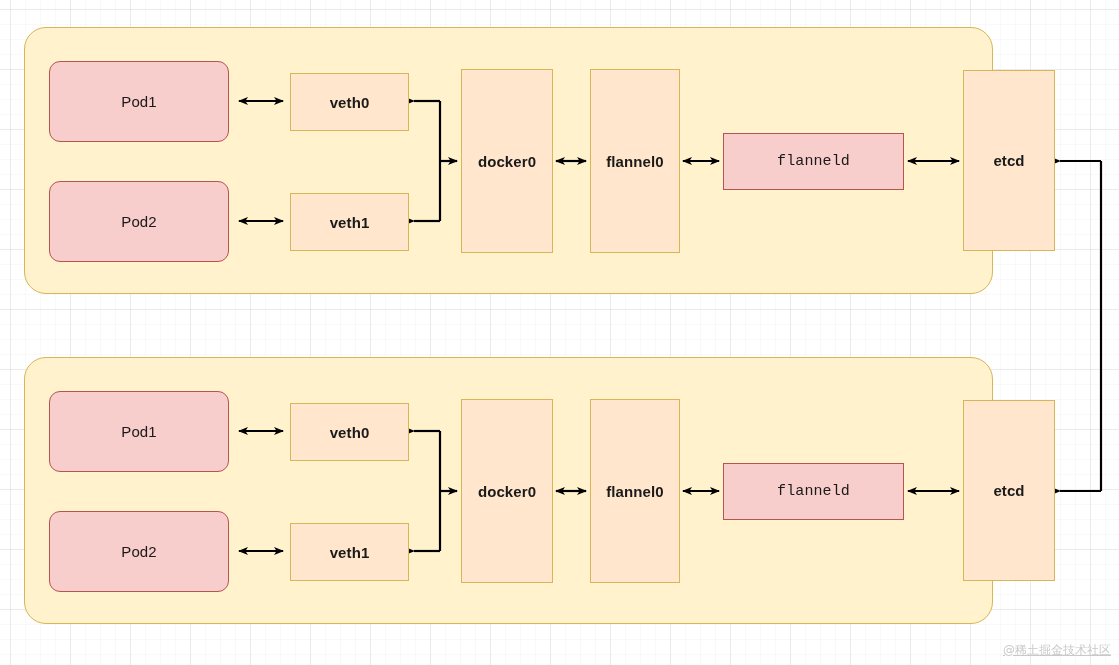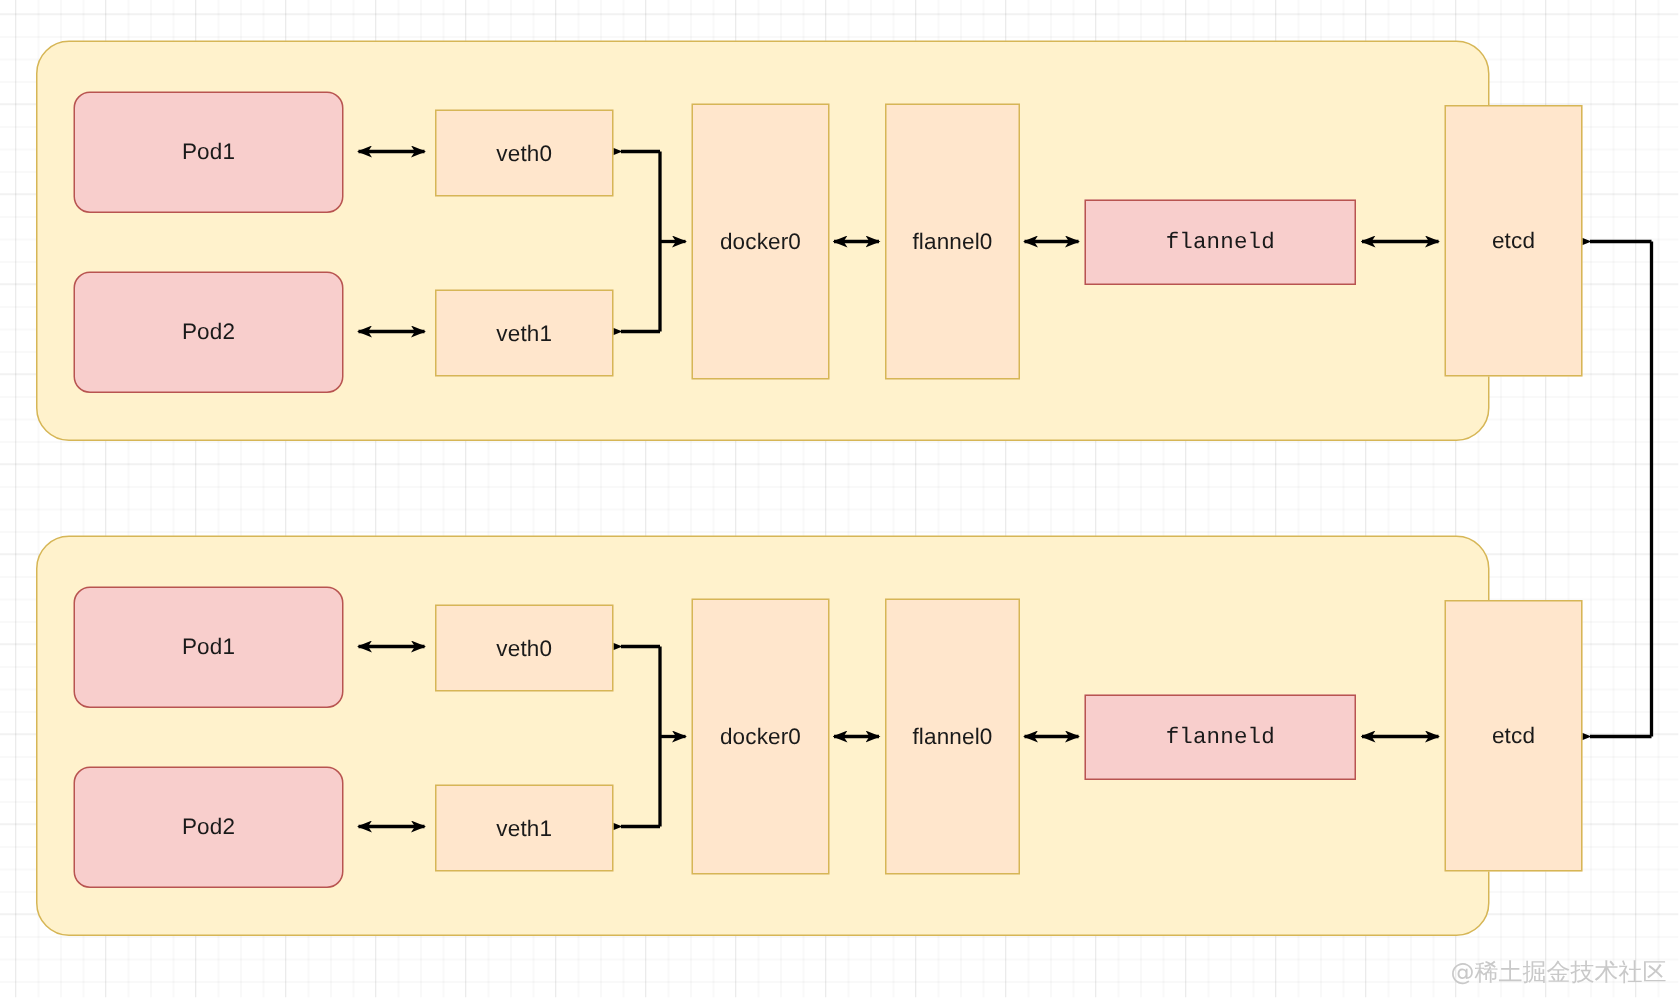--- a/index.html
+++ b/index.html
@@ -49,36 +49,38 @@
   .node-flat {
     background: #f8cecc;
     border: 1.5px solid #b85450;
     border-radius: 0;
     font-family: Liberation Mono, monospace;
   }
   .node-iface {
     background: #ffe6cc;
     border: 1.5px solid #d6b656;
     border-radius: 0;
+    font-weight: bold;
   }
   svg.edges {
     position: absolute;
     left: 0; top: 0;
     width: 1119px;
     height: 665px;
     pointer-events: none;
   }
   .watermark {
     position: absolute;
     right: 8px;
     bottom: 6px;
-    font-size: 16px;
+    font-size: 12px;
     color: #c9c9c9;
     font-family: "DejaVu Sans", sans-serif;
     white-space: nowrap;
+    text-decoration: underline;
   }
 </style>
 </head>
 <body>
 
 <div id="canvas">
 
   <div class="group" style="left:24px; top:27px; width:969px; height:267px;"></div>
 
   <div class="group" style="left:24px; top:357px; width:969px; height:267px;"></div>

